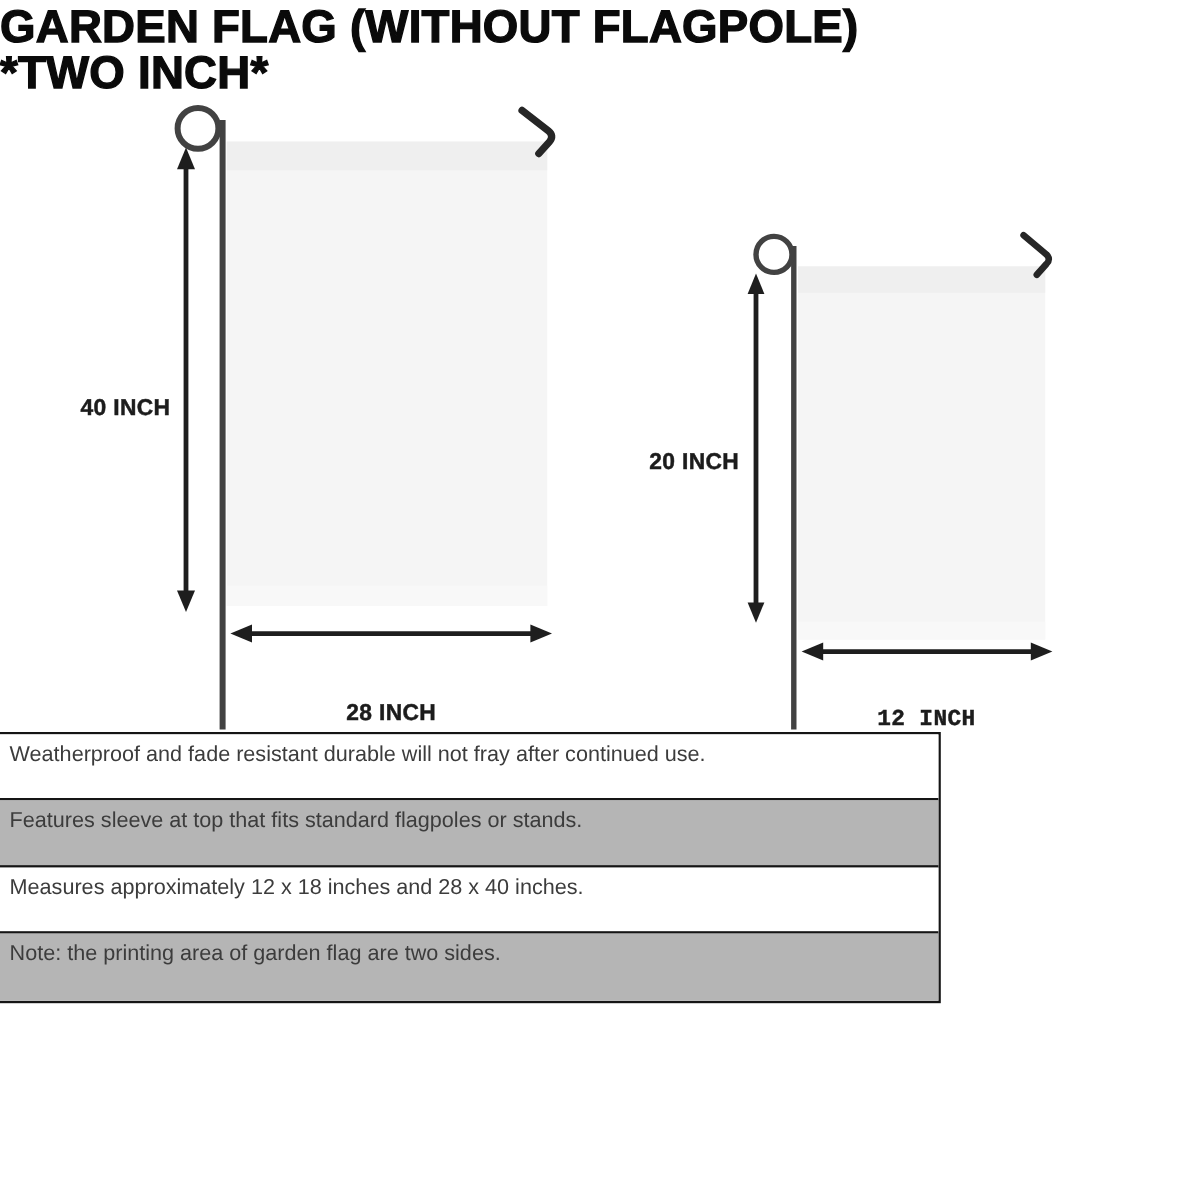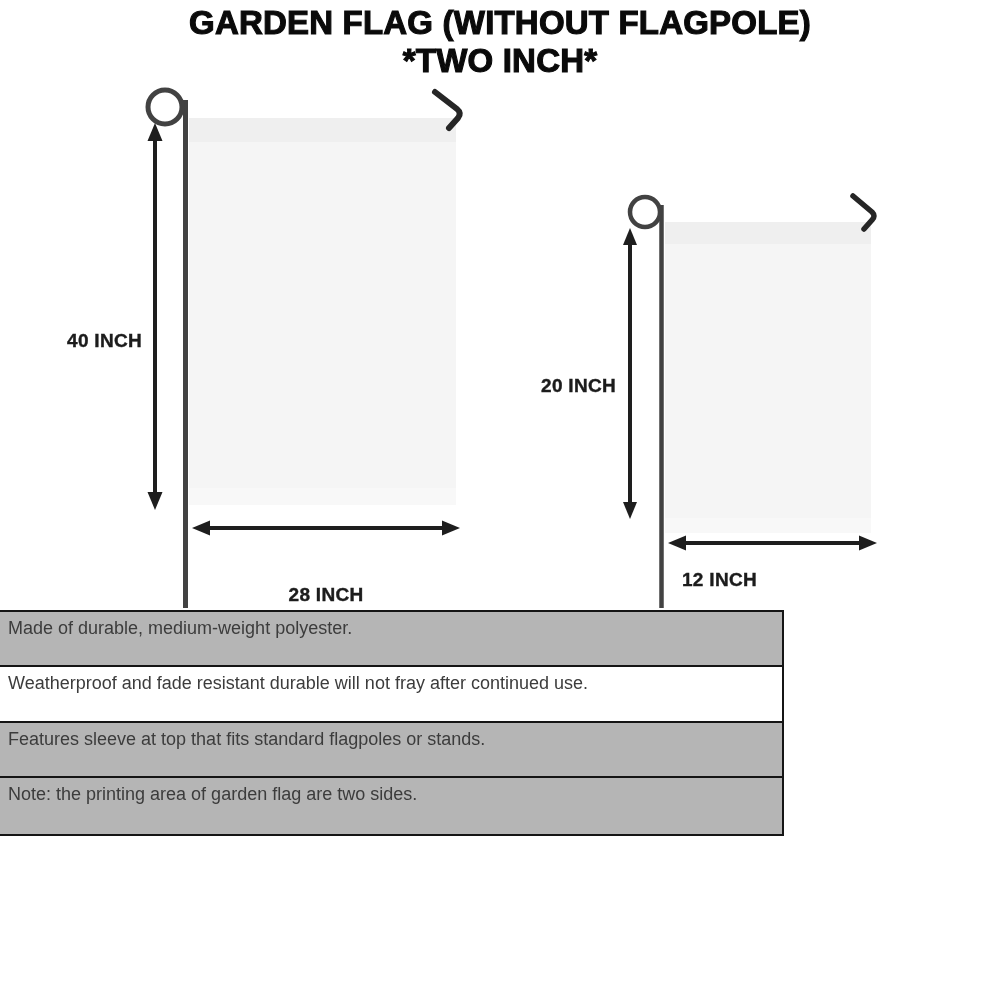--- a/index.html
+++ b/index.html
@@ -5,42 +5,41 @@
   html,body{margin:0;padding:0;background:#ffffff;}
   .page{
     position:relative;
     width:1000px;height:1000px;
     background:#ffffff;
     overflow:hidden;
     font-family:"Liberation Sans", sans-serif;
   }
   .title{
     position:absolute;top:4px;left:0;width:1000px;
-    text-align:center;
     font-weight:bold;
     color:#0a0a0a;
-    font-size:33px;
+    font-size:38px;
     line-height:38px;
     letter-spacing:0.2px;
     -webkit-text-stroke:1.1px #0a0a0a;
   }
   .gfx{position:absolute;top:0;left:0;}
   .dim-label{
     position:absolute;
     font-size:19px;
     font-weight:bold;
     color:#1c1c1c;
     -webkit-text-stroke:0.4px #1c1c1c;
     letter-spacing:0.3px;
     margin-top:32px;
   }
   .dim-40{left:52px;top:298px;width:90px;text-align:right;}
   .dim-28{left:236px;top:552px;width:180px;text-align:center;}
   .dim-18{left:528px;top:343px;width:88px;text-align:right;}
-  .dim-12{left:682px;top:537px;width:180px;text-align:left;}
+  .dim-12{left:682px;top:556px;width:180px;text-align:center;font-family:Liberation Mono, monospace;}
   .features{
     position:absolute;
     left:-3px;top:610px;
     width:783px;
     border:2px solid #151515;
     box-sizing:content-box;
   }
   .feature-row{
     height:55.4px;
     box-sizing:border-box;
@@ -113,19 +112,19 @@
       </g>
     </g>
   </svg>
 
   <div class="dim-label dim-40">40 INCH</div>
   <div class="dim-label dim-28">28 INCH</div>
   <div class="dim-label dim-18">20 INCH</div>
   <div class="dim-label dim-12">12 INCH</div>
 
   <div class="features">
-    <div class="feature-row shaded">Made of durable, medium-weight polyester.</div>
     <div class="feature-row plain">Weatherproof and fade resistant durable will not fray after continued use.</div>
     <div class="feature-row shaded">Features sleeve at top that fits standard flagpoles or stands.</div>
+    <div class="feature-row plain">Measures approximately 12 x 18 inches and 28 x 40 inches.</div>
     <div class="feature-row shaded">Note: the printing area of garden flag are two sides.</div>
   </div>
 
 </div>
 
 </body></html>

